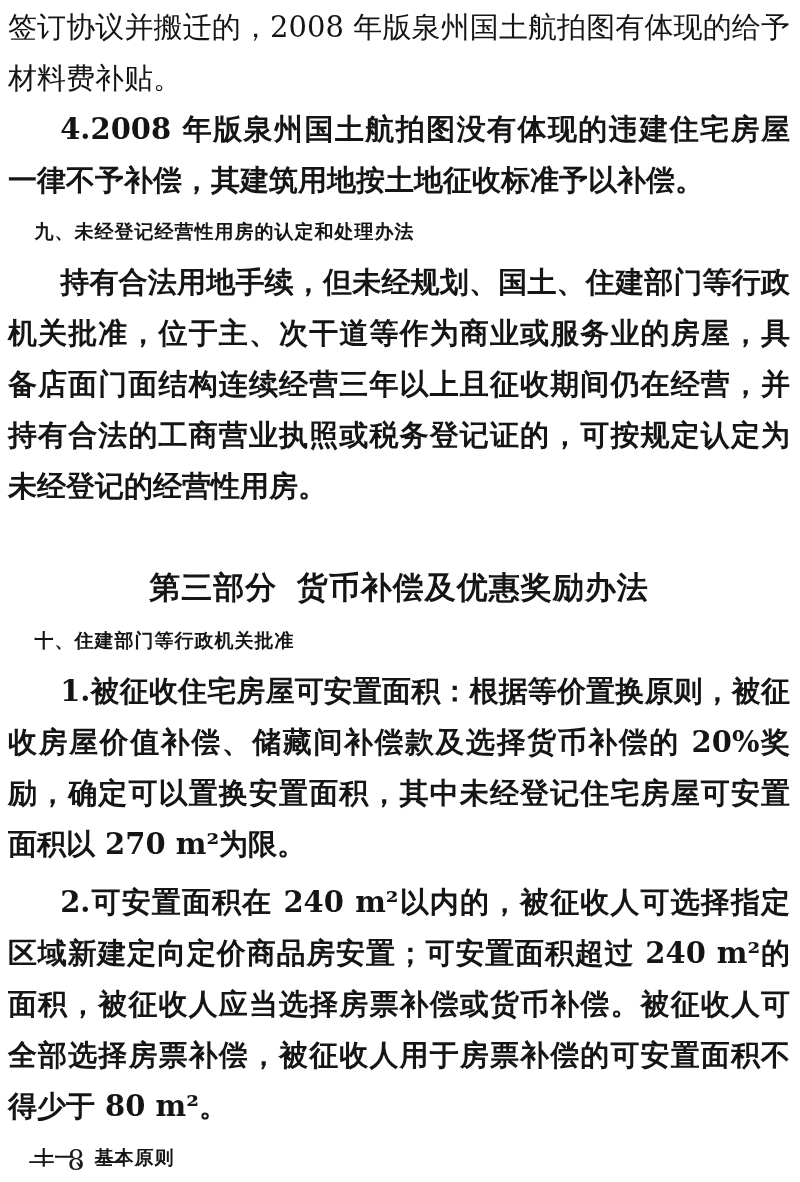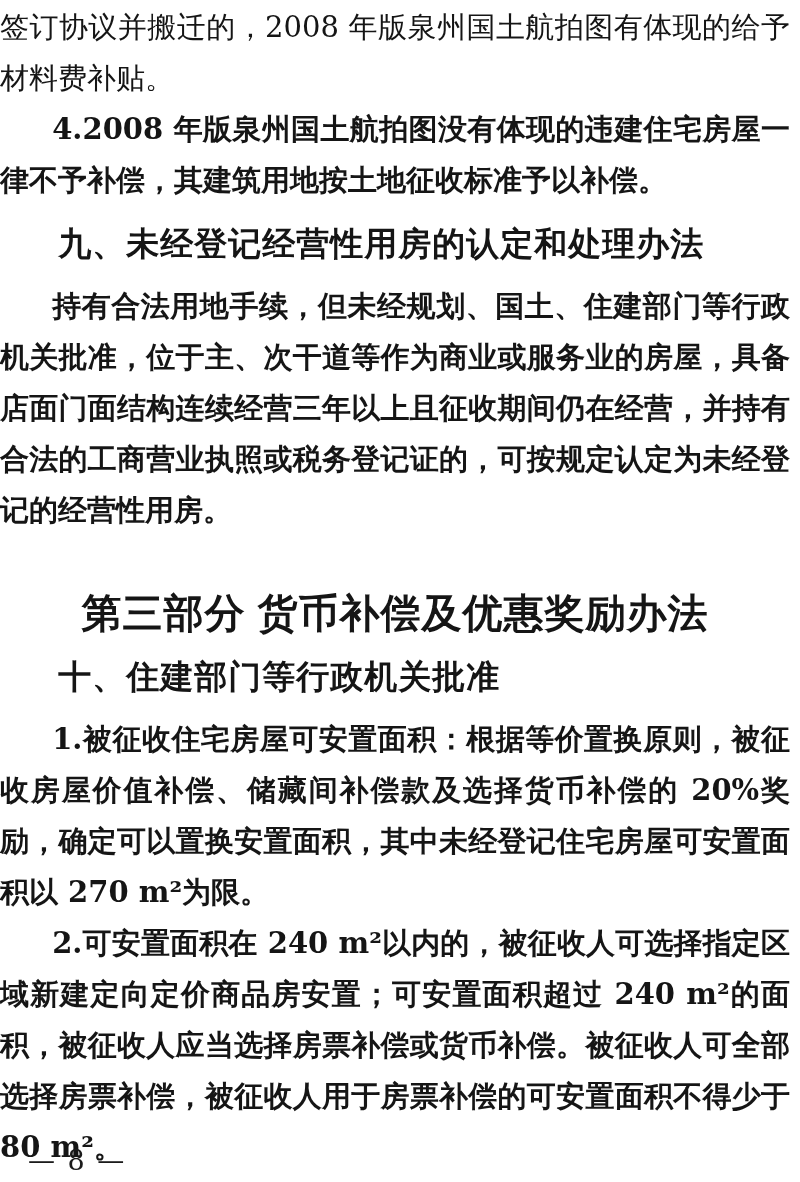--- a/index.html
+++ b/index.html
@@ -10,52 +10,52 @@
   .page {
     position: relative;
     width: 800px;
     height: 1182px;
     box-sizing: border-box;
     background: #ffffff;
     color: #151515;
     font-family: "DejaVu Serif", "Liberation Serif", serif;
     font-size: 29px;
     line-height: 51px;
-    padding: 2px 10px 0 0;
+    padding: 2px 10px 0 8px;
     overflow: hidden;
     text-align: justify;
   }
   .para {
     margin: 0;
     text-indent: 0;
   }
   .para.indent {
     text-indent: 1.8em;
     font-weight: bold;
   }
   .sub-heading {
-    margin: 12px;
-    font-size: 33px;
+    margin: 0;
+    font-size: 19px;
     font-weight: 700;
     text-indent: 1.4em;
     line-height: 51px;
     letter-spacing: 1px;
   }
   .part-heading {
     margin: 52px 0 0 0;
-    font-family: Liberation Sans, sans-serif;
+    font-family: Liberation Mono, monospace;
     font-weight: 700;
-    font-size: 40px;
+    font-size: 31px;
     line-height: 51px;
     text-align: center;
     text-indent: 0;
     letter-spacing: 1px;
   }
   .spaced-top {
-    margin-top: 0;
+    margin-top: 7px;
   }
   .page-number {
     position: absolute;
     left: 28px;
     bottom: 6px;
     font-size: 27px;
     line-height: 30px;
     letter-spacing: 2px;
     color: #1b1b1b;
   }

